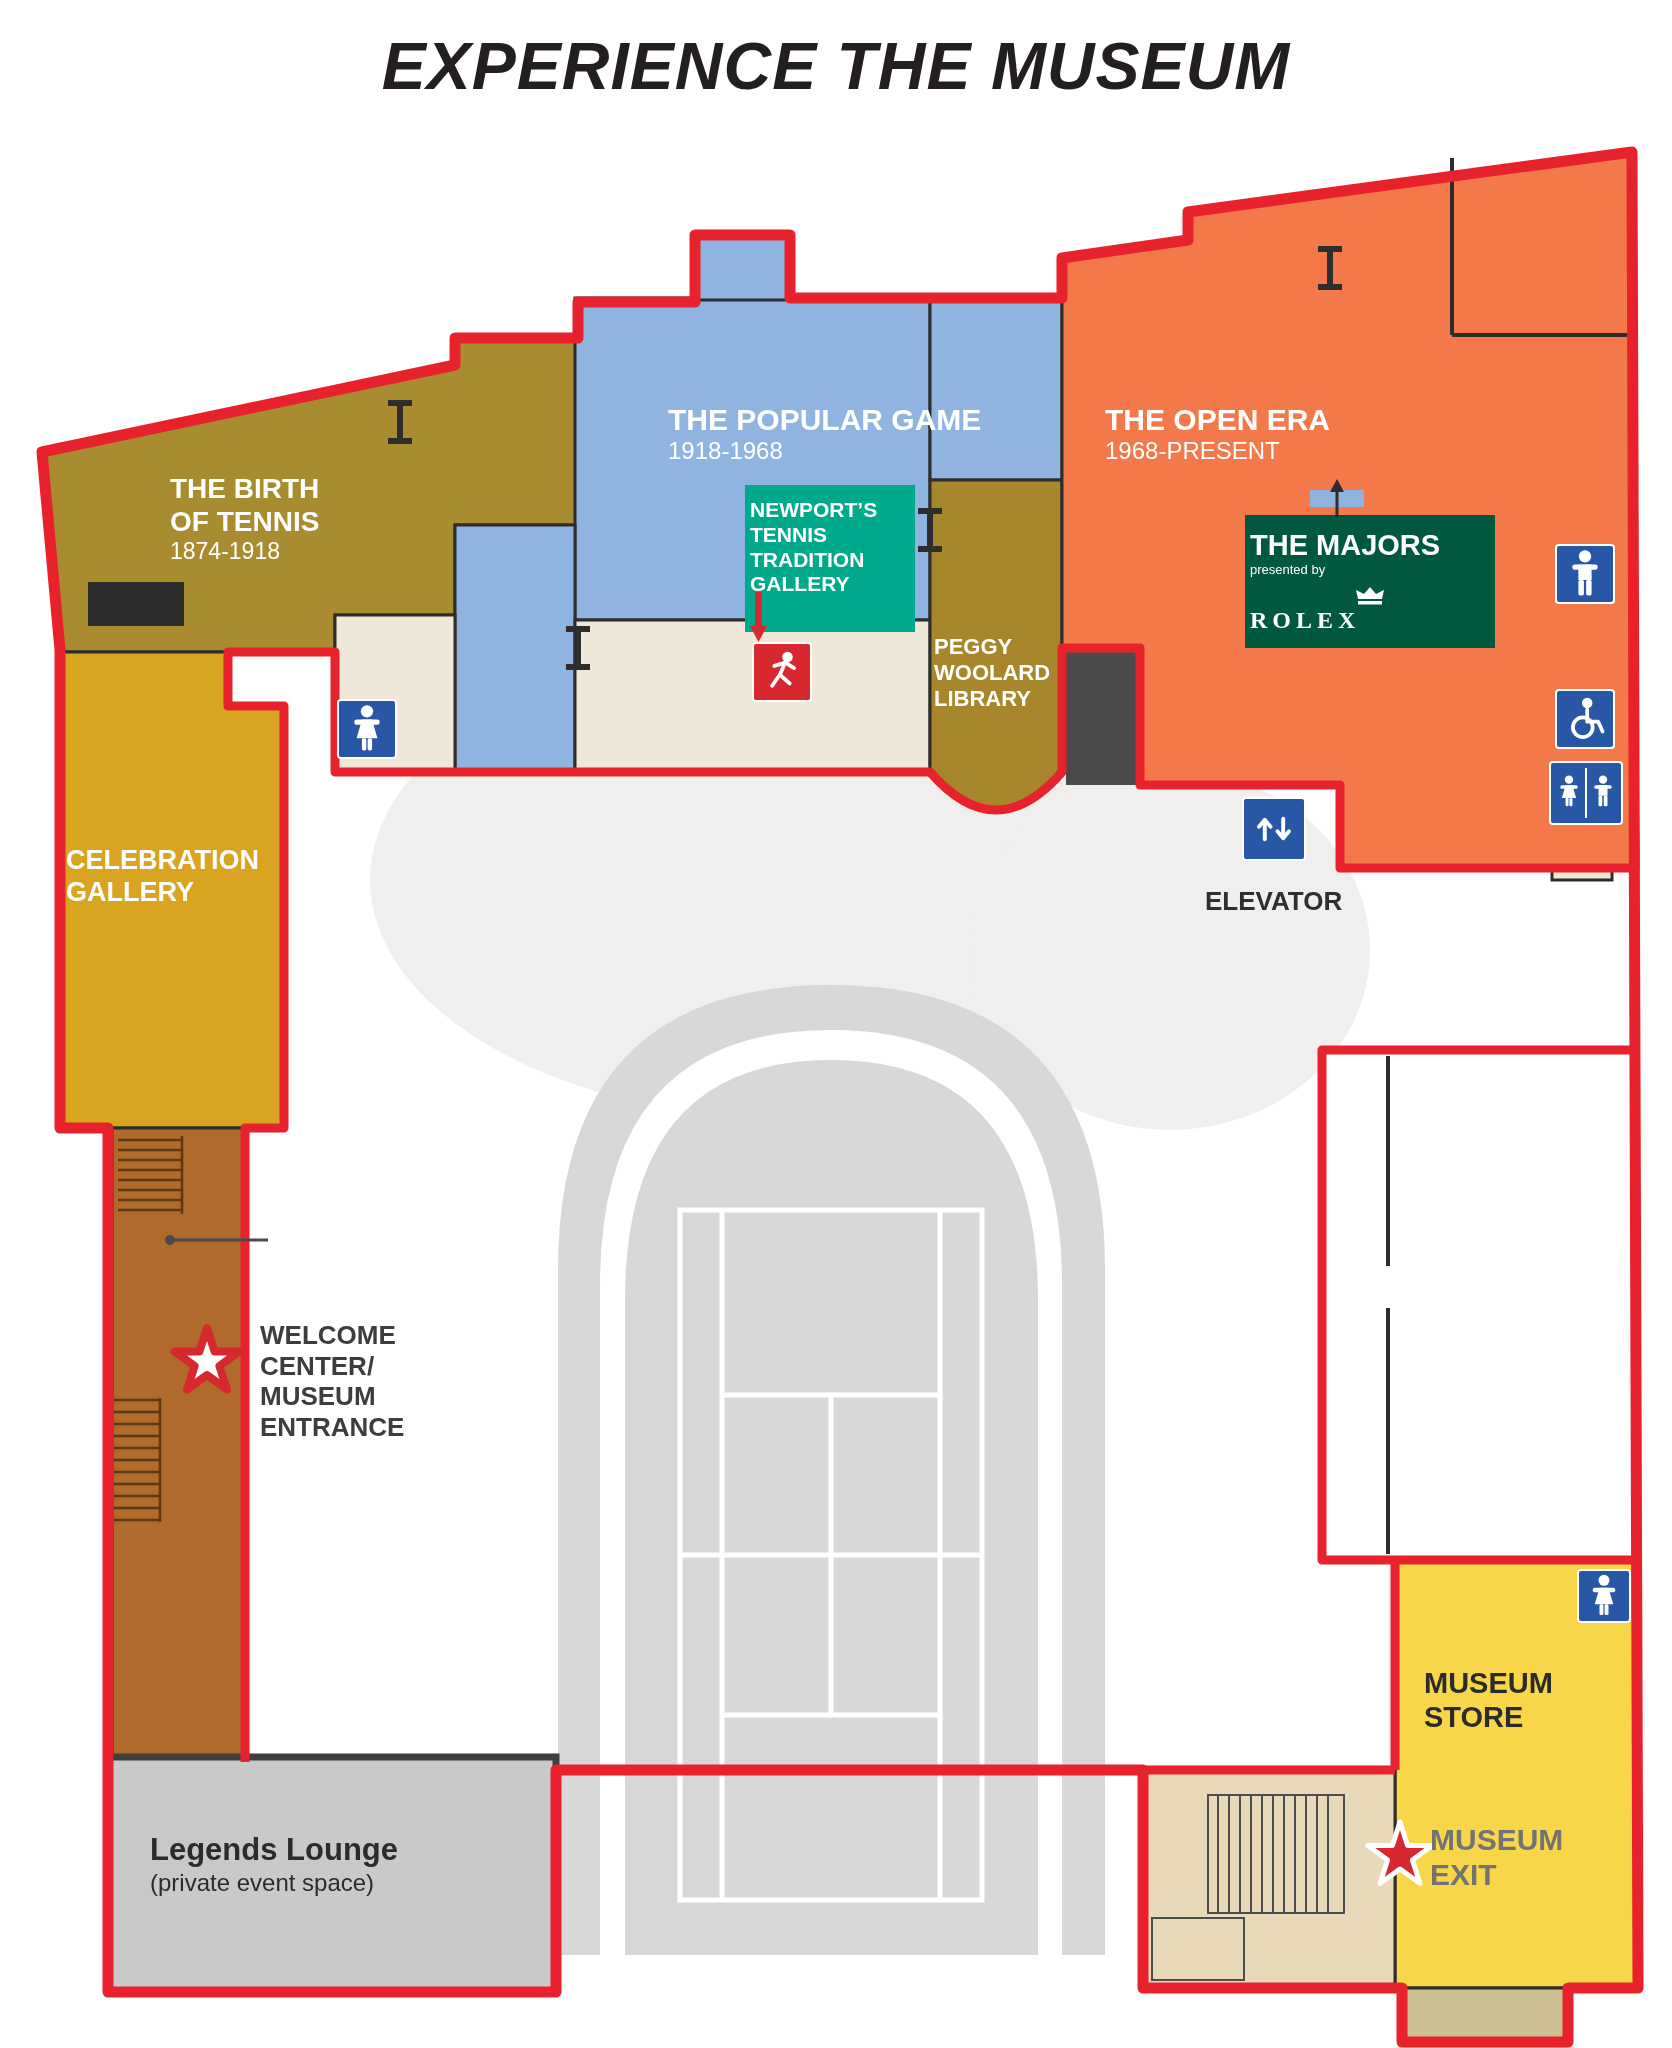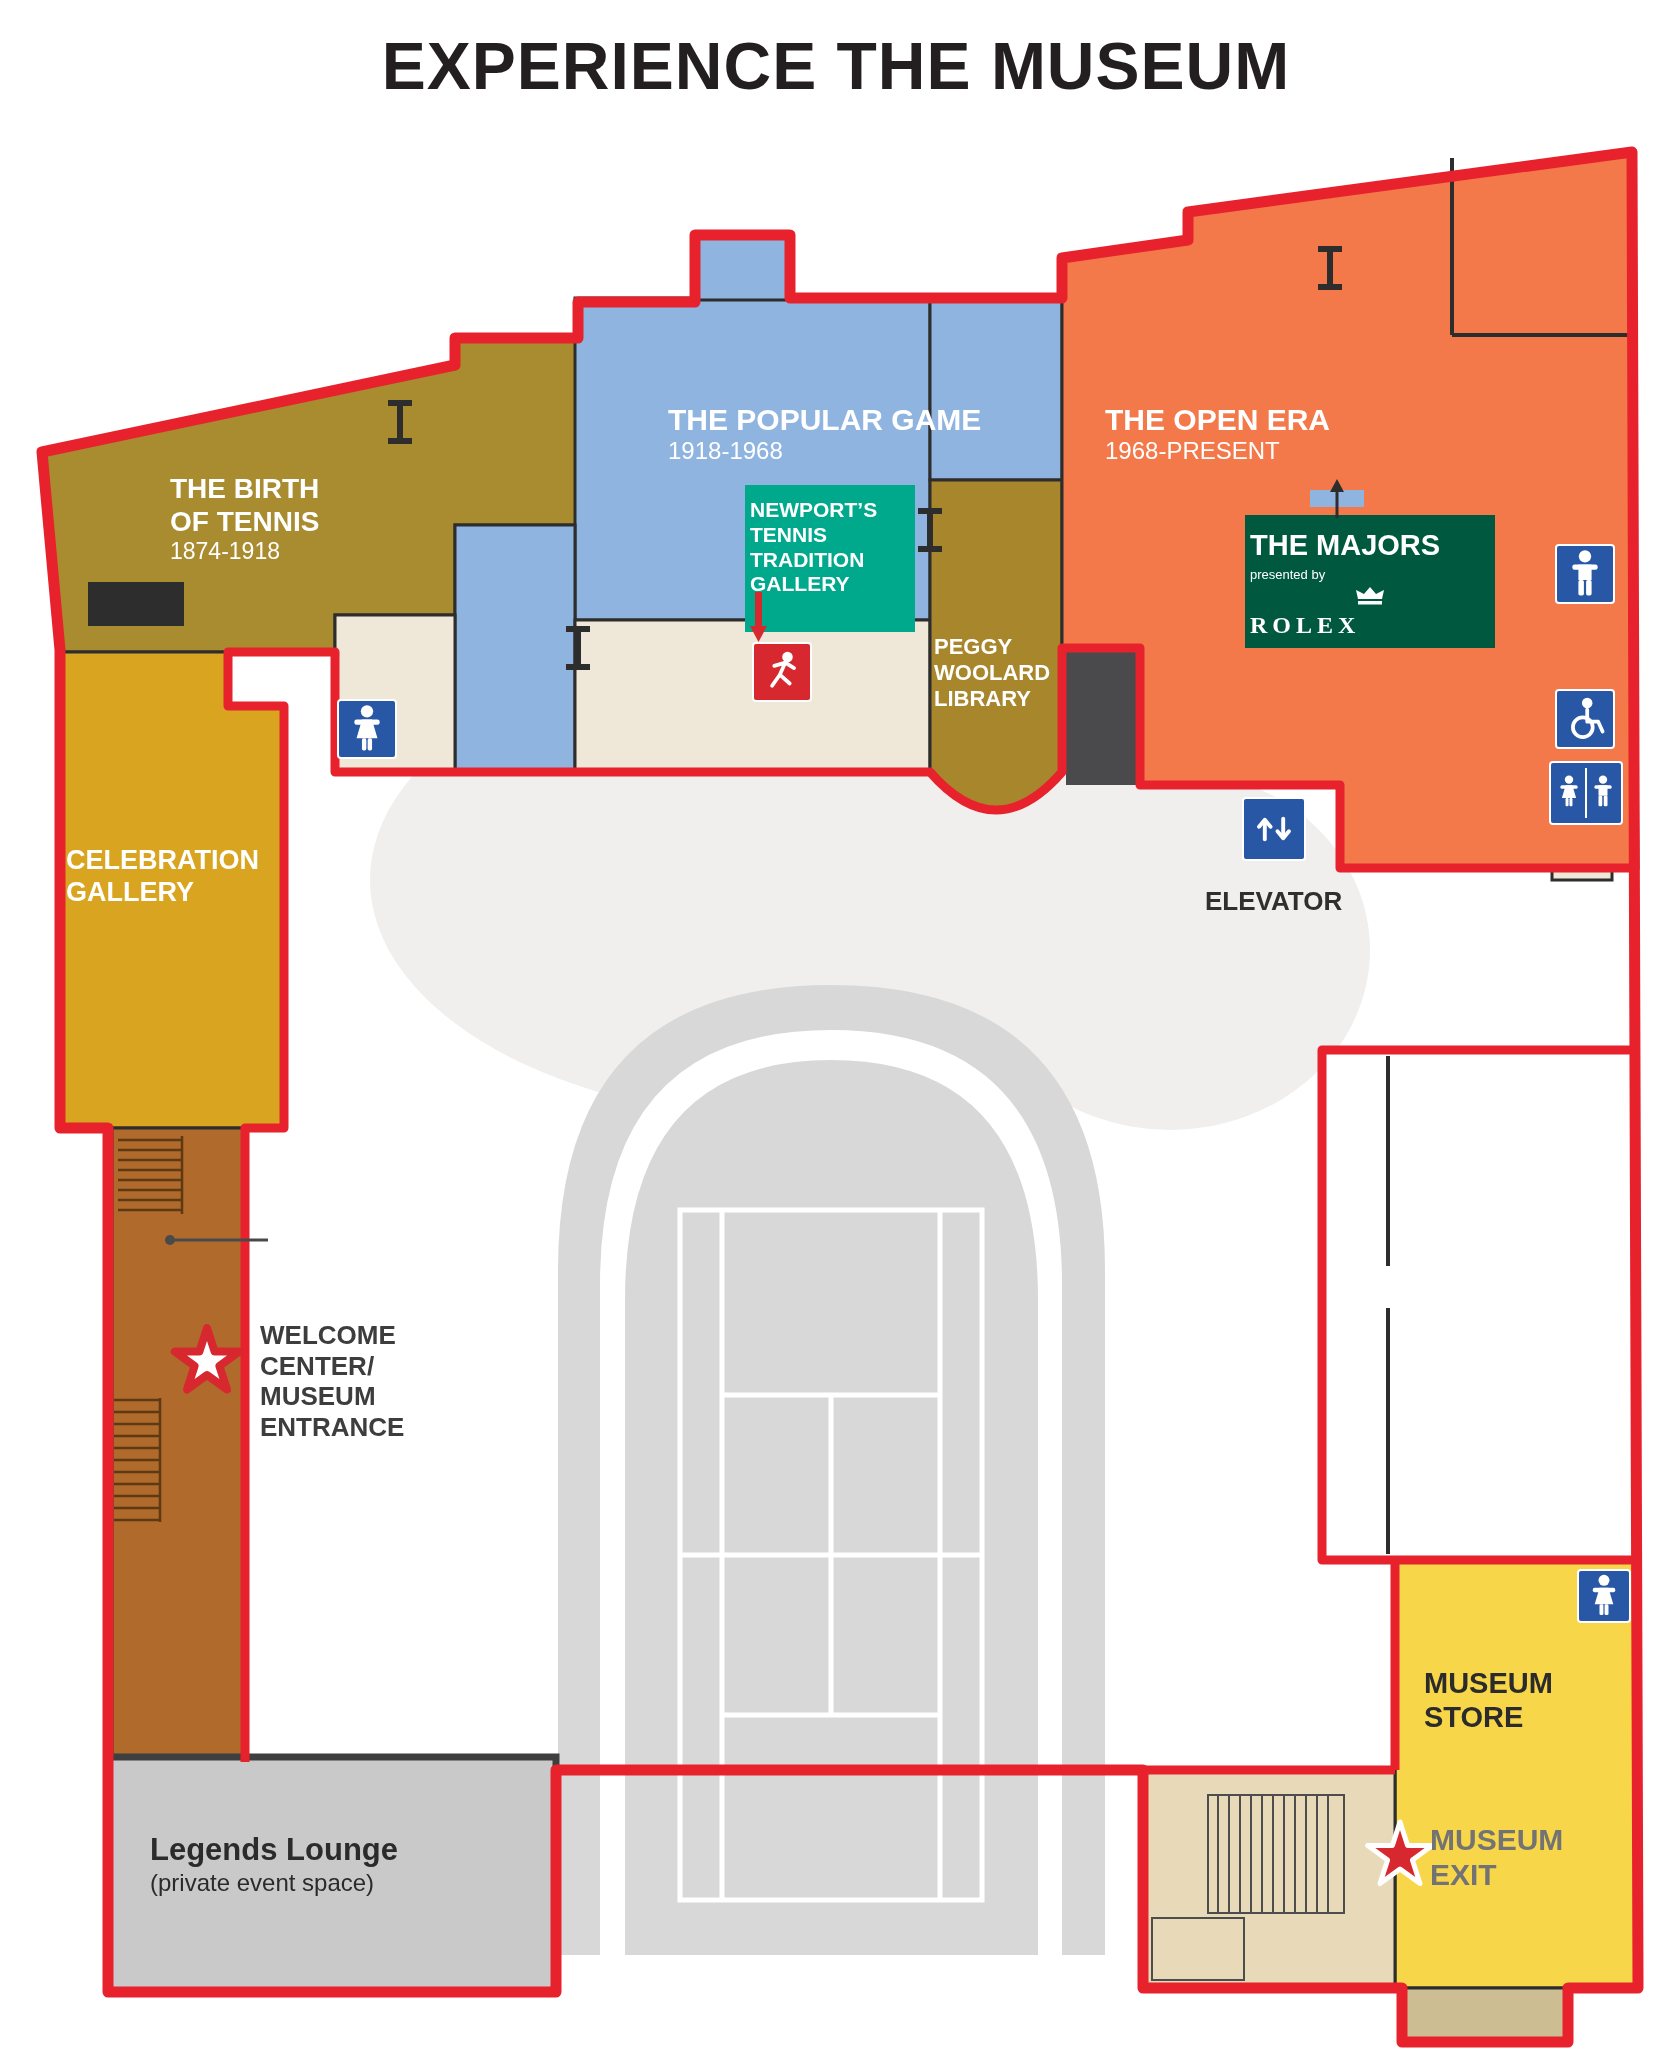--- a/index.html
+++ b/index.html
@@ -1,20 +1,20 @@
 <!DOCTYPE html>
 <html><head>
 <meta charset="utf-8">
 <style>
   html,body{margin:0;padding:0;background:#ffffff;}
   .stage{position:relative;width:1672px;height:2048px;background:#ffffff;
          font-family:"Liberation Sans",sans-serif;overflow:hidden;}
   .plan{position:absolute;left:0;top:0;width:1672px;height:2048px;}
   h1.title{position:absolute;left:0;right:0;top:28px;margin:0;text-align:center;
-           font-size:66px;font-weight:bold;letter-spacing:1px;color:#231f20;}
+           font-size:66px;font-weight:bold;letter-spacing:1px;color:#231f20;font-style:italic;}
   .lbl{position:absolute;font-weight:bold;text-align:left;line-height:1.18;}
   .lbl .sub{font-weight:normal;}
   .serif{font-family:"Liberation Serif",serif;}
 </style>
 </head>
 <body>
 
 <div class="stage">
 
   <h1 class="title">EXPERIENCE THE MUSEUM</h1>
@@ -264,21 +264,21 @@
 
   <div class="lbl" style="left:1105px;top:402px;width:320px;font-size:30px;color:#fff">
     <span>THE OPEN ERA</span>
     <div class="sub" style="font-size:24px">1968-PRESENT</div>
   </div>
 
   <div class="lbl" style="left:750px;top:498px;width:160px;font-size:21px;color:#fff">NEWPORT’S TENNIS TRADITION GALLERY</div>
 
   <div class="lbl" style="left:1250px;top:528px;width:240px;color:#fff">
     <div style="font-size:29px">THE MAJORS</div>
-    <div class="sub" style="font-size:13px;margin-top:5px">presented by</div>
+    <div class="sub" style="font-size:13px;">presented by</div>
     <div class="serif" style="font-size:24px;letter-spacing:5px;margin-top:28px">ROLEX</div>
   </div>
 
   <div class="lbl" style="left:934px;top:634px;width:124px;font-size:22px;color:#fff">PEGGY WOOLARD LIBRARY</div>
 
   <div class="lbl" style="left:66px;top:845px;width:200px;font-size:27px;color:#fff">CELEBRATION GALLERY</div>
 
   <div class="lbl" style="left:1205px;top:886px;width:190px;font-size:26px;color:#2f2f2f">ELEVATOR</div>
 
 

